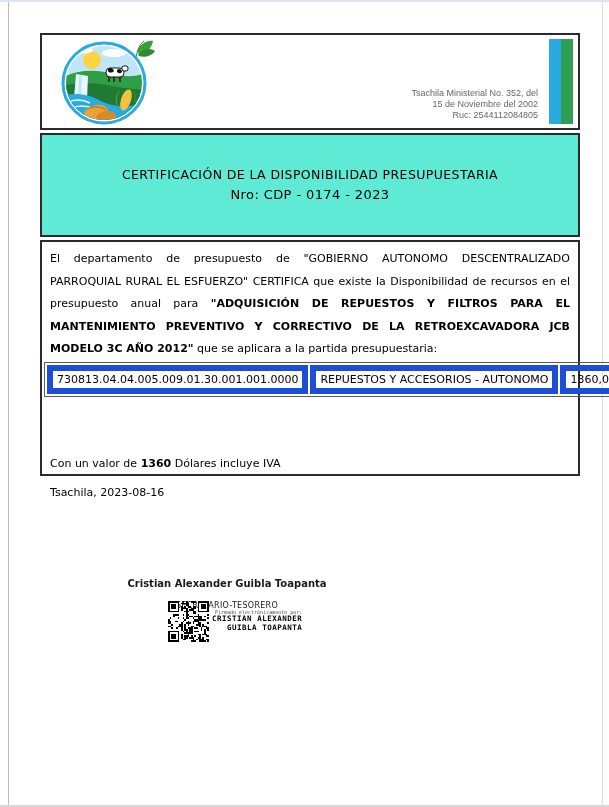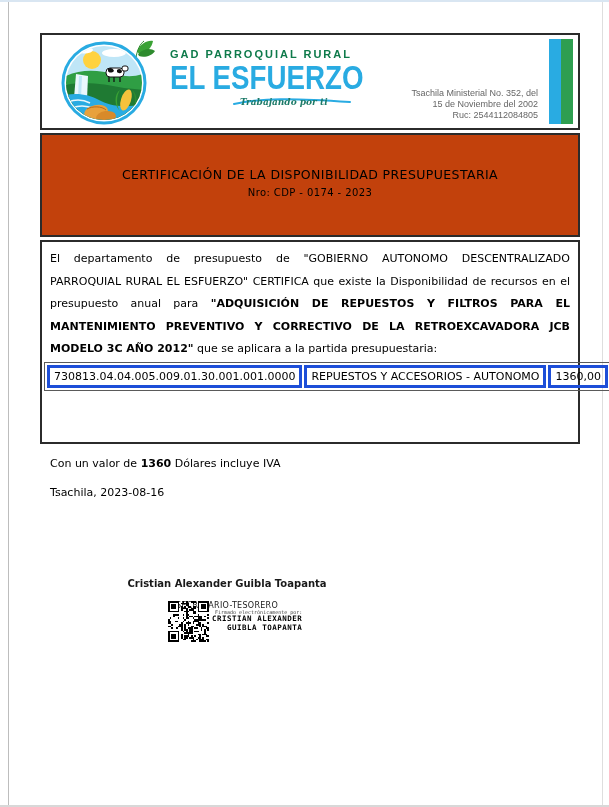--- a/index.html
+++ b/index.html
@@ -19,30 +19,30 @@
   .org-type { font-family:"Liberation Sans", sans-serif; font-size:11px; font-weight:600; letter-spacing:2px; color:#0e7a4a; white-space:nowrap; }
   .org-name { display:inline-block; font-family:"Liberation Sans", sans-serif; font-size:33px; font-weight:800; color:#29abe2; letter-spacing:0px; transform:scaleX(0.84); transform-origin:left center; white-space:nowrap; margin-top:1px; line-height:34px; }
   .slogan-wrap { position:relative; margin-left:62px; margin-top:0px; width:120px; height:16px; }
   .slogan { position:absolute; left:8px; top:2px; font-family:"DejaVu Serif", serif; font-style:italic; font-weight:600; font-size:9px; color:#1c7a68; white-space:nowrap; }
   .swoosh { position:absolute; left:0; top:0; width:120px; height:16px; }
   .ministerial { position:absolute; right:40px; bottom:7px; text-align:right; font-size:9px; line-height:11px; color:#666; font-family:"Liberation Sans", sans-serif; }
   .bars { position:absolute; right:5px; top:4px; bottom:4px; width:24px; display:flex; }
   .bar { width:12px; height:100%; }
 
   
-  .title-box { position:absolute; left:40px; top:133px; width:540px; height:104px; border:2px solid #2b2b2b; background:#c2410c; text-align:center; }
+  .title-box { position:absolute; left:40px; top:133px; width:540px; height:104px; border:2px solid #2b2b2b; background:#5eead4; text-align:center; }
   .title-line1 { margin-top:32px; font-size:12.5px; letter-spacing:0.4px; color:#000; }
-  .title-line2 { margin-top:5px; font-size:10px; letter-spacing:0.4px; color:#000; }
-
-  
-  .content-box { position:absolute; left:40px; top:240px; width:540px; height:204px; border:2px solid #2b2b2b; background:#fff; }
+  .title-line2 { margin-top:5px; font-size:13px; letter-spacing:0.4px; color:#000; }
+
+  
+  .content-box { position:absolute; left:40px; top:240px; width:540px; height:236px; border:2px solid #2b2b2b; background:#fff; }
   .para { position:absolute; left:8px; right:8px; top:6px; font-size:11px; line-height:22.5px; text-align:justify; color:#000; }
   .para b { font-weight:700; }
   .budget-table { position:absolute; left:2px; top:120px; border-collapse:separate; border-spacing:2px; border:1px solid #5a5a5a; font-size:11px; color:#000; }
-  .budget-table td { border:3px solid #1d4ed8; padding:2px 4px; white-space:nowrap; }
+  .budget-table td { border:6px solid #1d4ed8; padding:2px 4px; white-space:nowrap; }
   .value-line { position:absolute; left:8px; top:215px; font-size:11px; color:#000; }
   .value-line b { font-weight:700; }
   .date-line { position:absolute; left:8px; top:244px; font-size:11px; color:#000;text-align:center; }
 
   
   .sig-block { position:absolute; left:77px; top:578px; width:300px; text-align:center; }
   .sig-name { font-size:10px; font-weight:700; color:#1a1a1a; }
   .sig-role { font-size:8px; color:#1a1a1a; margin-top:12px; letter-spacing:0.3px; }
   .qr { position:absolute; left:168px; top:601px; width:41px; height:41px; }
   .esign { position:absolute; left:212px; top:609px; text-align:right; }
@@ -107,30 +107,20 @@
             <path d="M78,52 C82,58 82,68 78,73 C84,68 84,56 78,52 Z" fill="#2e8b2e"></path>
           </g>
 
           <g>
             <ellipse cx="42" cy="74" rx="12" ry="7" fill="#e8a13b" transform="rotate(-12 42 74)"></ellipse>
             <ellipse cx="52" cy="79" rx="10" ry="6" fill="#d88a2a" transform="rotate(-8 52 79)"></ellipse>
             <path d="M33,71 C38,68 48,68 52,72" stroke="#b46a1e" stroke-width="1" fill="none"></path>
           </g>
         </g>
       </svg>
-    </div>
-    <div class="brand">
-      <div class="org-type">GAD PARROQUIAL RURAL</div>
-      <div class="org-name">EL ESFUERZO</div>
-      <div class="slogan-wrap">
-        <svg class="swoosh" viewBox="0 0 120 16">
-          <path d="M2,9 C30,3 60,3 118,7" stroke="#29abe2" stroke-width="2" fill="none" stroke-linecap="round"></path>
-        </svg>
-        <span class="slogan">Trabajando por ti</span>
-      </div>
     </div>
     <div class="ministerial">
       <div>Tsachila Ministerial No. 352, del</div>
       <div>15 de Noviembre del 2002</div>
       <div>Ruc: 2544112084805</div>
     </div>
     <div class="bars">
       <div class="bar" style="background:#29abe2"></div>
       <div class="bar" style="background:#2e9e50"></div>
     </div>

